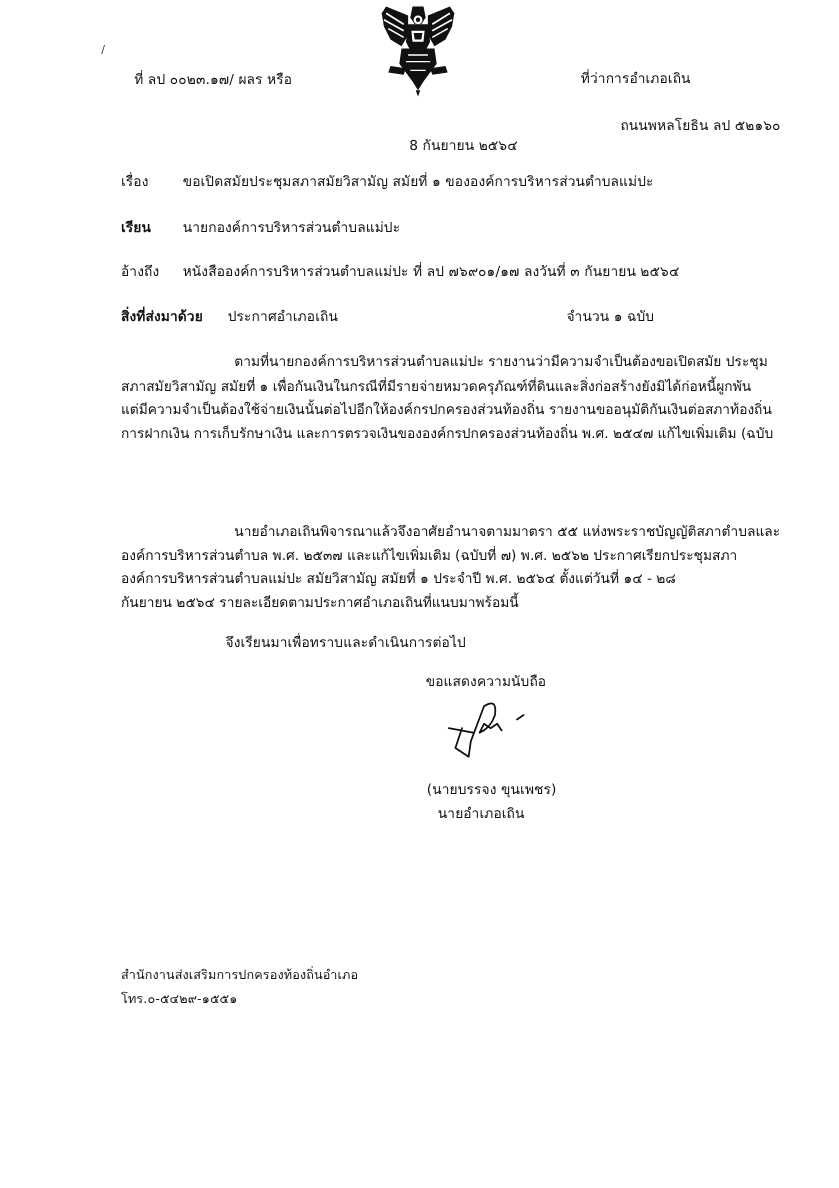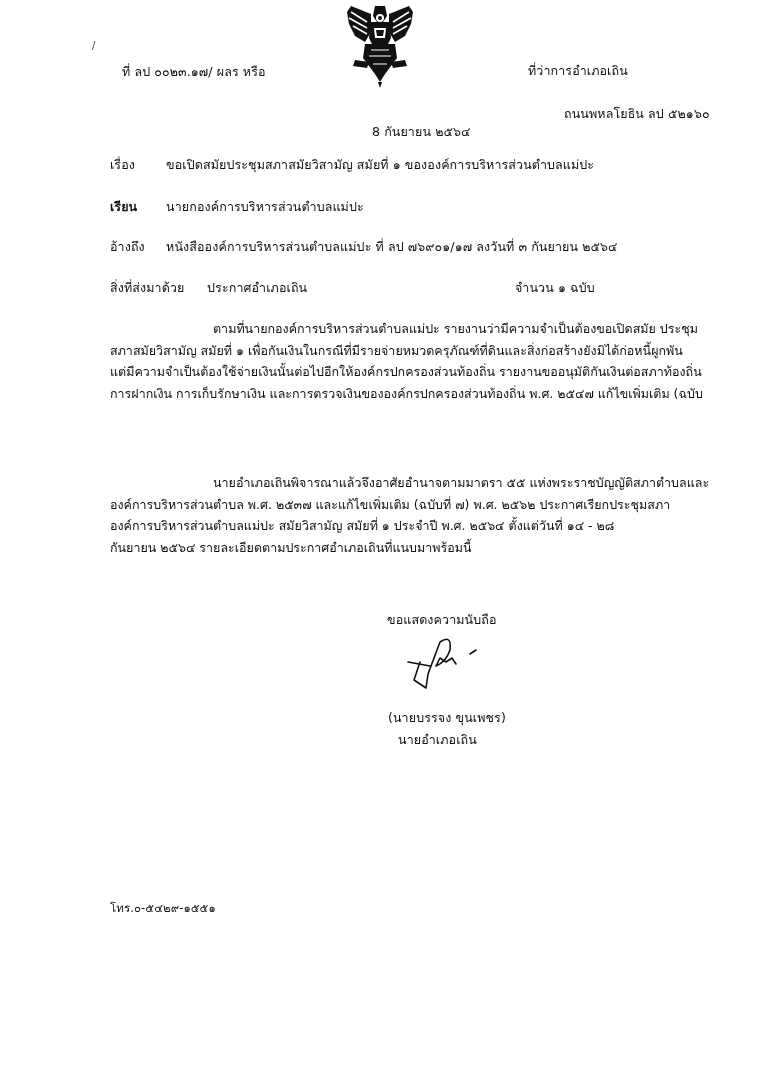--- a/index.html
+++ b/index.html
@@ -101,44 +101,46 @@
     <span class="label" style="width:52px;font-weight:bold;">เรียน</span>
     <span>นายกองค์การบริหารส่วนตำบลแม่ปะ</span>
   </div>
 
   <div class="abs txt" style="left:110px; top:239px;">
     <span class="label" style="width:52px;">อ้างถึง</span>
     <span>หนังสือองค์การบริหารส่วนตำบลแม่ปะ ที่ ลป ๗๖๙๐๑/๑๗  ลงวันที่  ๓  กันยายน ๒๕๖๔</span>
   </div>
 
   <div class="abs txt" style="left:110px; top:280px;">
-    <span class="label" style="width:93px;">สิ่งที่ส่งมาด้วย</span>
+    <span class="label" style="width:93px;font-weight:bold;">สิ่งที่ส่งมาด้วย</span>
     <span>ประกาศอำเภอเถิน</span>
   </div>
   <div class="abs txt" style="left:515px; top:280px;text-align:right;">จำนวน ๑ ฉบับ</div>
 
   <div class="para" style="top:318px;">
     <span class="line" style="padding-left:103px;">ตามที่นายกองค์การบริหารส่วนตำบลแม่ปะ  รายงานว่ามีความจำเป็นต้องขอเปิดสมัย ประชุม</span>
     <span class="line">สภาสมัยวิสามัญ สมัยที่ ๑ เพื่อกันเงินในกรณีที่มีรายจ่ายหมวดครุภัณฑ์ที่ดินและสิ่งก่อสร้างยังมิได้ก่อหนี้ผูกพัน</span>
     <span class="line">แต่มีความจำเป็นต้องใช้จ่ายเงินนั้นต่อไปอีกให้องค์กรปกครองส่วนท้องถิ่น รายงานขออนุมัติกันเงินต่อสภาท้องถิ่น</span>
     <span class="line">การฝากเงิน การเก็บรักษาเงิน และการตรวจเงินขององค์กรปกครองส่วนท้องถิ่น พ.ศ. ๒๕๔๗ แก้ไขเพิ่มเติม (ฉบับ</span>
   </div>
 
   <div class="para" style="top:472px;">
     <span class="line" style="padding-left:103px;">นายอำเภอเถินพิจารณาแล้วจึงอาศัยอำนาจตามมาตรา ๕๕  แห่งพระราชบัญญัติสภาตำบลและ</span>
     <span class="line">องค์การบริหารส่วนตำบล พ.ศ. ๒๕๓๗  และแก้ไขเพิ่มเติม (ฉบับที่ ๗)  พ.ศ.  ๒๕๖๒  ประกาศเรียกประชุมสภา</span>
     <span class="line">องค์การบริหารส่วนตำบลแม่ปะ  สมัยวิสามัญ  สมัยที่ ๑  ประจำปี พ.ศ.  ๒๕๖๔  ตั้งแต่วันที่  ๑๔ - ๒๘</span>
     <span class="line">กันยายน  ๒๕๖๔ รายละเอียดตามประกาศอำเภอเถินที่แนบมาพร้อมนี้</span>
   </div>
 
+  <div class="abs txt" style="left:205px; top:576px;">จึงเรียนมาเพื่อทราบและดำเนินการต่อไป</div>
 
   <div class="abs txt" style="left:387px; top:612px;">ขอแสดงความนับถือ</div>
 
   <svg class="sig-scribble" viewBox="0 0 90 70">
     <path d="M8 30 L30 34 M20 30 L14 48 L26 56 L28 42 L40 10 Q52 2 50 18 Q46 30 36 34 L40 26 L46 30 L52 26 L56 32 M70 22 L76 18" fill="none" stroke="#111" stroke-width="1.6" stroke-linecap="round" stroke-linejoin="round"></path>
   </svg>
 
   <div class="abs txt" style="left:388px; top:710px;">(นายบรรจง  ขุนเพชร)</div>
   <div class="abs txt" style="left:398px; top:732px;">นายอำเภอเถิน</div>
 
+  <div class="abs txt" style="left:110px; top:878px; font-size:11.5px;">สำนักงานส่งเสริมการปกครองท้องถิ่นอำเภอ</div>
   <div class="abs txt" style="left:110px; top:900px; font-size:11.5px;">โทร.๐-๕๔๒๙-๑๕๕๑</div>
 
 </div>
 
 </body></html>

